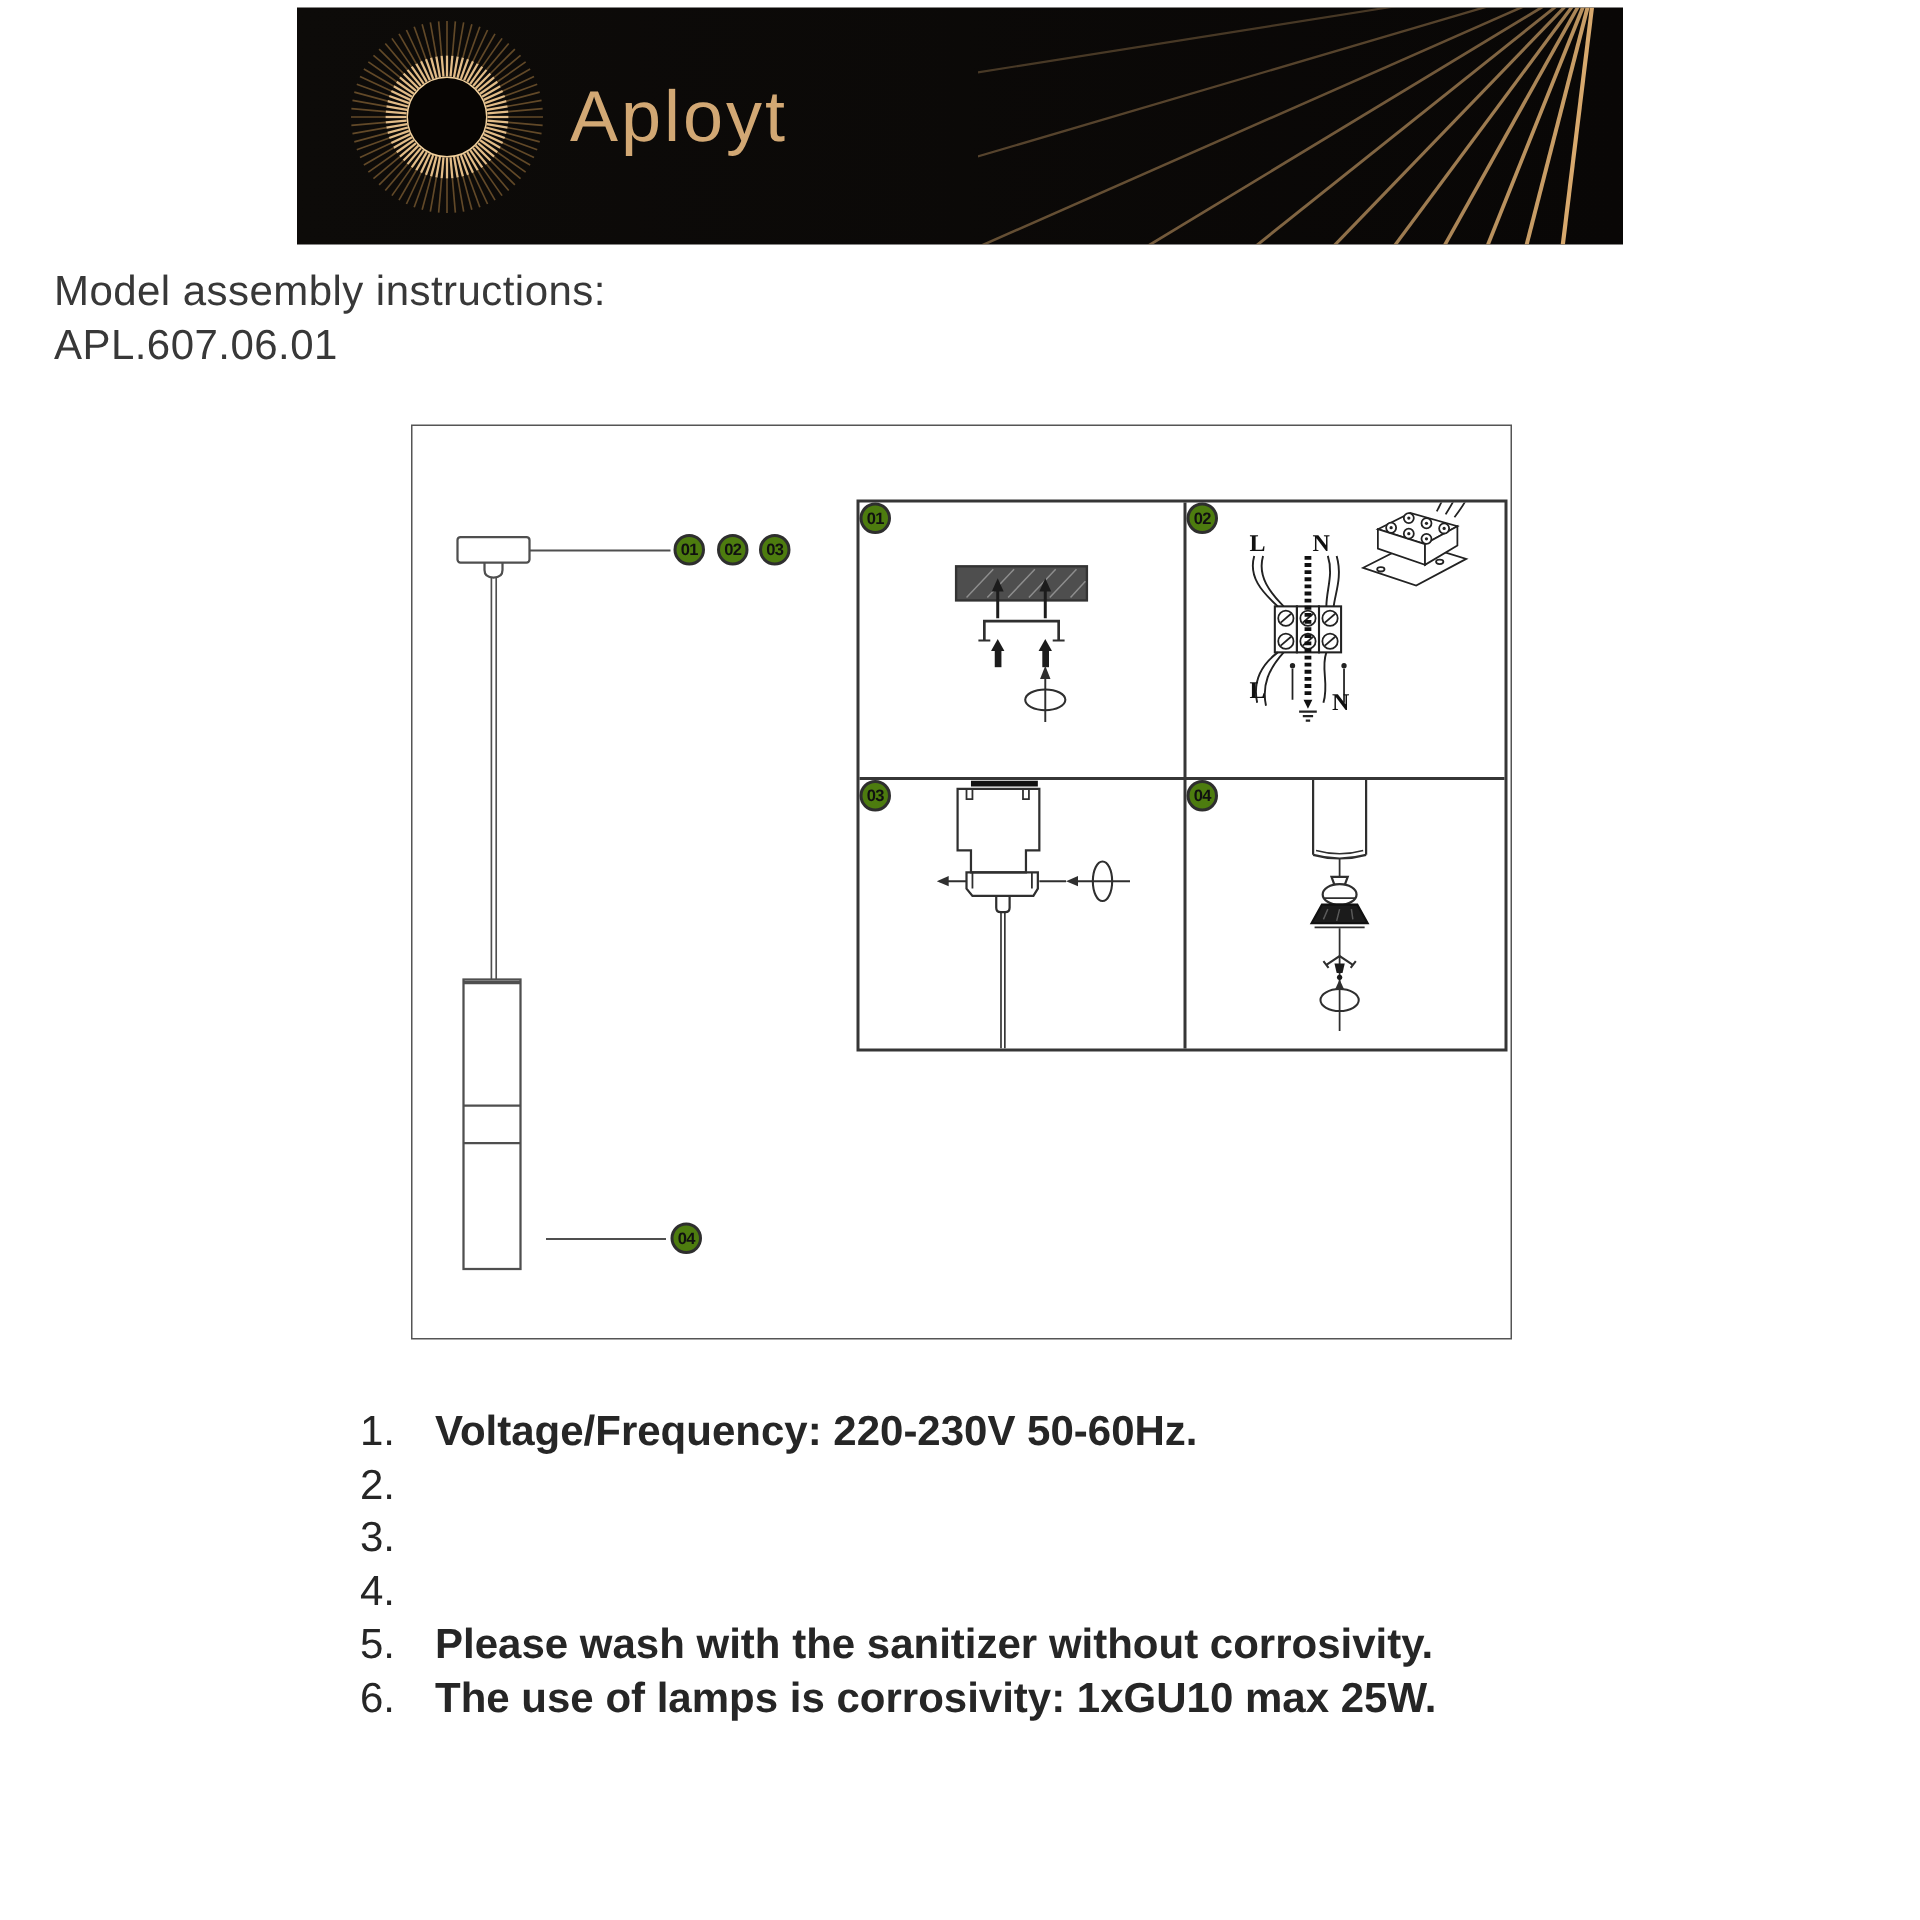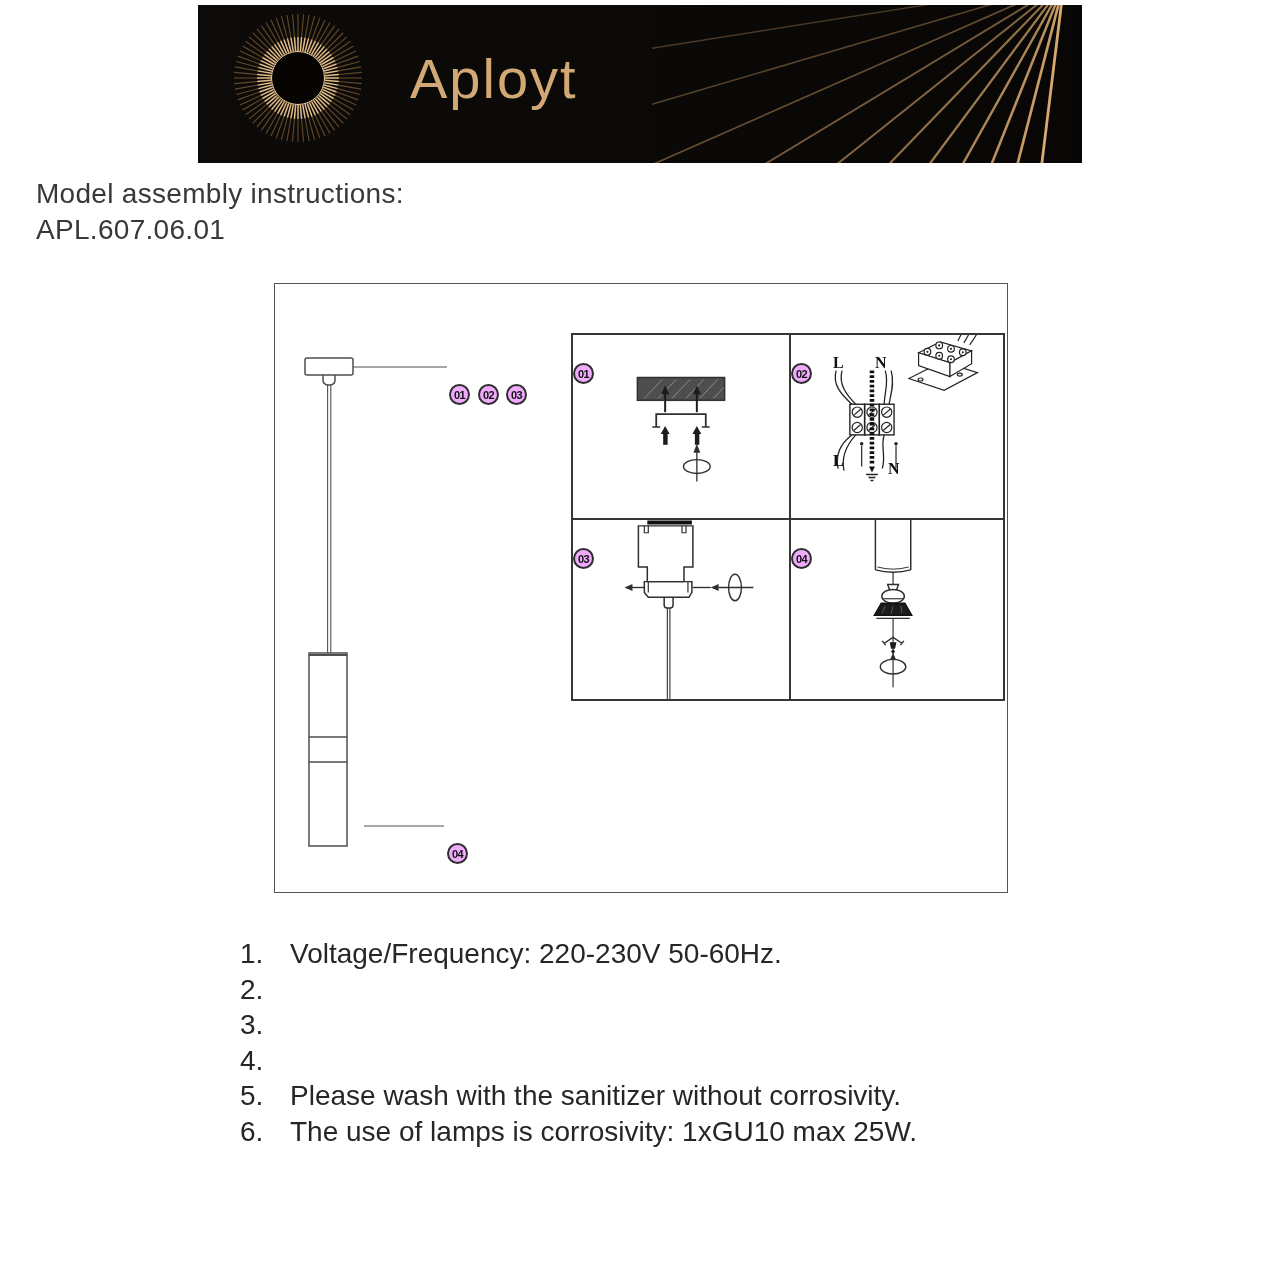--- a/index.html
+++ b/index.html
@@ -8,55 +8,55 @@
     font-family:"Liberation Sans",sans-serif;overflow:hidden;
   }
   
   .banner{
     position:absolute;left:198px;top:5px;width:884px;height:158px;
     background:linear-gradient(90deg,#0d0b09,#090706);
     display:flex;align-items:center;overflow:hidden;
   }
   .sunburst{width:140px;height:140px;margin-left:30px;flex:0 0 auto;transform:translateY(-6px);}
   .brand{
-    margin-left:42px;font-size:56px;font-weight:400;letter-spacing:2px;
+    margin-left:12px;font-size:48px;font-weight:400;letter-spacing:2px;
     color:#d2a874;transform:translateY(-6px);
   }
   .fan{position:absolute;right:0;top:0;width:430px;height:158px;}
   
   .title{position:absolute;left:0;top:176px;width:100%;
     font-size:28px;line-height:36px;color:#383838;letter-spacing:.3px;padding-left:36px;}
   
   .outerbox{position:absolute;left:274px;top:283px;width:734px;height:610px;
     border:1.5px solid #555;box-sizing:border-box;background:#fff;}
   .lampsvg{position:absolute;left:0;top:0;width:734px;height:610px;}
   .callout,.badge{
     position:absolute;width:21px;height:21px;border-radius:50%;
-    border:2px solid #2e2e2e;background:#f0abfc;box-sizing:border-box;
+    border:2px solid #2e2e2e;background:#4d7c0f;box-sizing:border-box;
     display:flex;align-items:center;justify-content:center;
-    font-weight:700;font-size:11px;color:#101010;letter-spacing:-.5px;margin-top:28px;
+    font-weight:700;font-size:11px;color:#101010;letter-spacing:-.5px;
   }
   .grid{position:absolute;left:296px;top:49px;width:434px;height:368px;
     border:2px solid #363636;box-sizing:border-box;background:#fff;}
   .vline{position:absolute;left:216px;top:0;width:2px;height:100%;background:#363636;}
   .hline{position:absolute;left:0;top:183px;width:100%;height:2px;background:#363636;}
   .panel{position:absolute;}
   .panel svg{position:absolute;left:0;top:0;width:100%;height:100%;}
   .p1{left:0;top:0;width:216px;height:183px;}
   .p2{left:218px;top:0;width:212px;height:183px;}
   .p3{left:0;top:185px;width:216px;height:179px;}
   .p4{left:218px;top:185px;width:212px;height:179px;}
   .wlabel{position:absolute;font-family:"Liberation Serif",serif;font-weight:700;
     font-size:16px;color:#111;line-height:16px;}
   
   .instr{position:absolute;left:240px;top:936px;margin:0;padding:0;list-style:none;
     font-size:28px;color:#262626;}
   .instr .row{display:flex;line-height:35.5px;}
   .instr .num{width:36px;flex:0 0 auto;}
-  .instr .txt{margin-left:14px;white-space:nowrap;}
+  .instr .txt{margin-left:14px;white-space:nowrap;font-weight:bold;}
 </style>
 </head>
 <body>
 
 <div class="sheet">
 
   <header class="banner">
     <svg id="sunburst" class="sunburst" viewBox="0 0 140 140">
         <line x1="97" y1="70" x2="111" y2="70" stroke="#eec68f" stroke-width="1.5" opacity="0.95"></line>
         <line x1="111" y1="70" x2="134" y2="70" stroke="#a87c42" stroke-width="1.1" opacity="0.55"></line>

